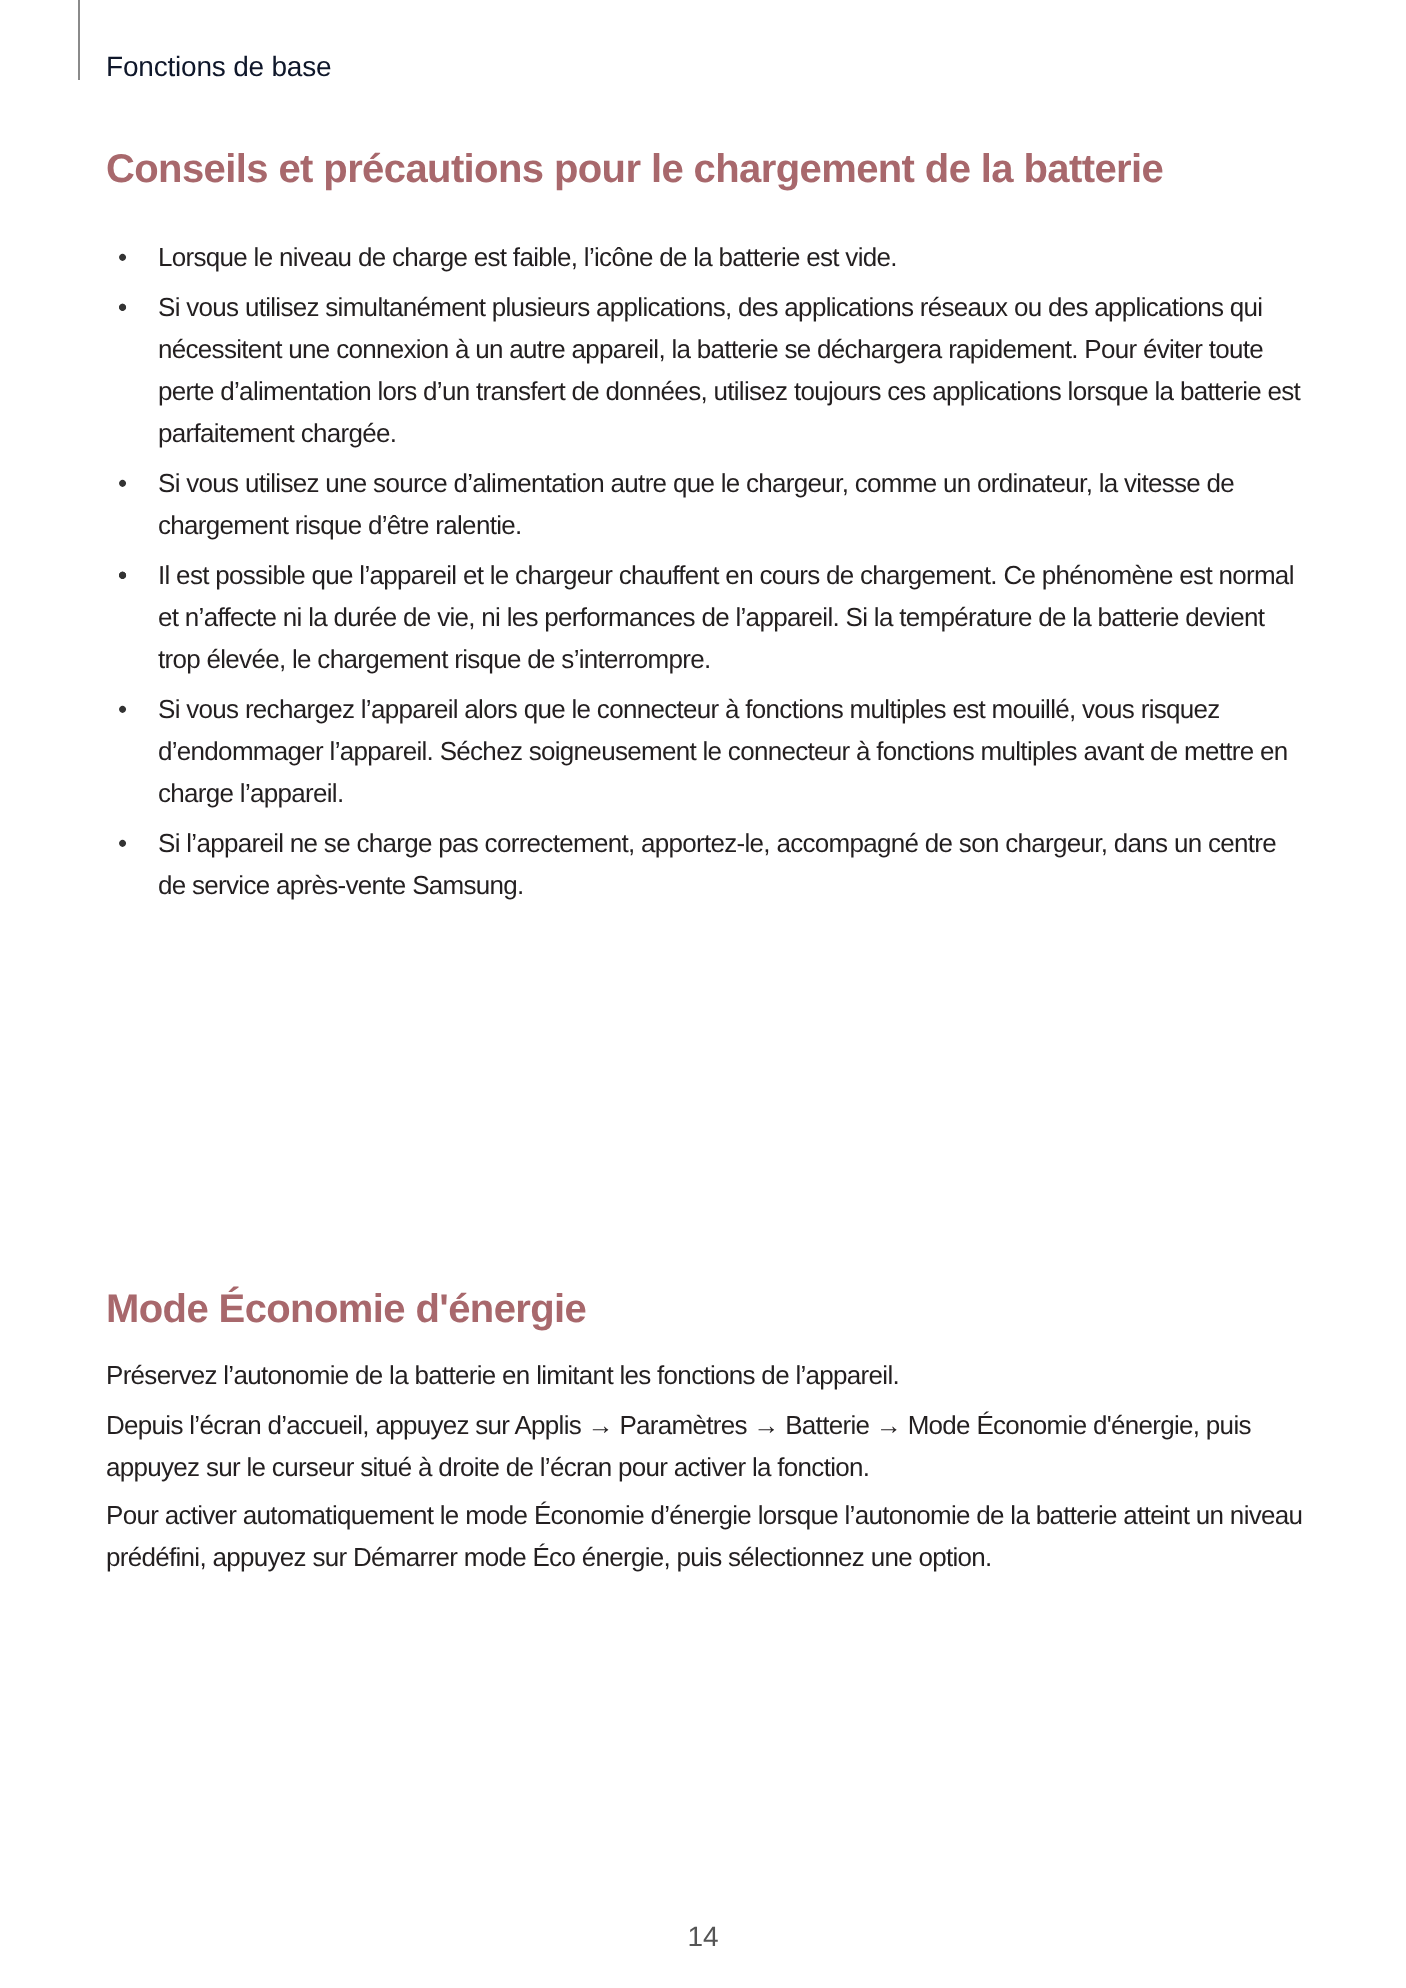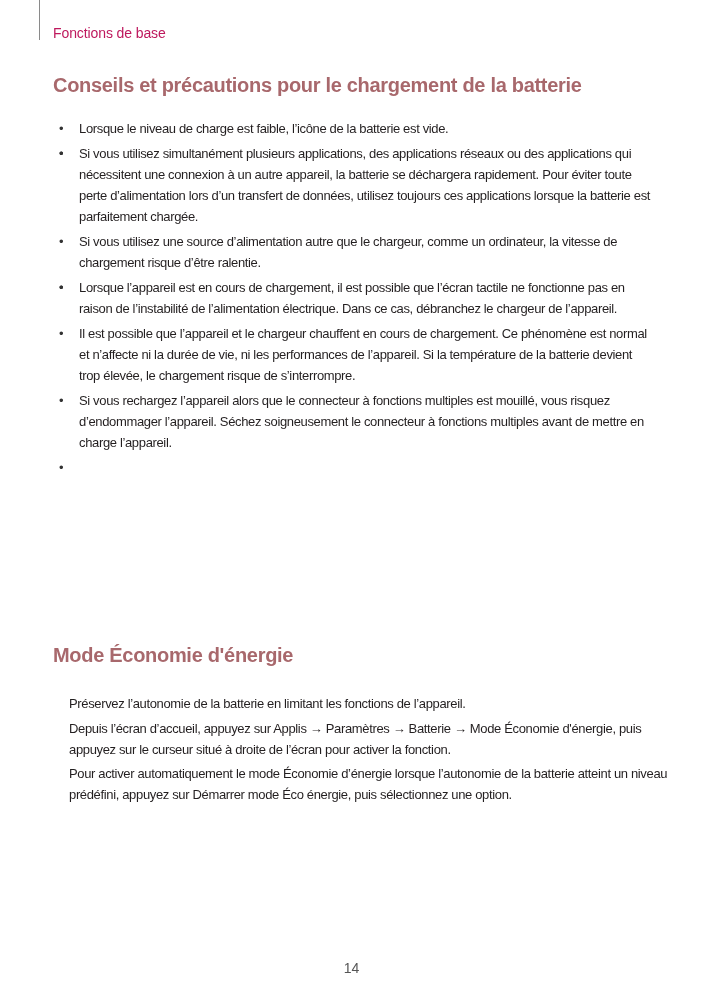--- a/index.html
+++ b/index.html
@@ -21,21 +21,21 @@
       top: 0;
       width: 1px;
       height: 40px;
       background: #8a8a8a;
     }
     .running-header {
       position: absolute;
       left: 53px;
       top: 25px;
       font-size: 14px;
-      color: #be185d;
+      color: #0f172a;
       letter-spacing: -0.1px;
     }
     .section-title {
       position: absolute;
       left: 53px;
       font-size: 20px;
       font-weight: bold;
       color: #a8686c;
       letter-spacing: -0.3px;
       margin: 0;
@@ -66,21 +66,21 @@
       font-size: 13px;
       color: #333;
     }
     .para {
       position: absolute;
       left: 53px;
       width: 600px;
       font-size: 13px;
       line-height: 21px;
       letter-spacing: -0.35px;
-      margin: 16px;
+      margin: 0;
     }
     #para-1 { top: 677px; }
     #para-2 { top: 702px; }
     #para-3 { top: 747px; }
     .para b { font-weight: normal; }
     .page-number {
       position: absolute;
       left: 0;
       width: 703px;
       top: 960px;
@@ -96,24 +96,24 @@
 <div class="running-header">Fonctions de base</div>
 
 <h2 class="section-title" id="title-1">Conseils et précautions pour le chargement de la batterie</h2>
 
 <ul class="bullets">
   <li><span class="bullet-dot">•</span><span>Lorsque le niveau de charge est faible, l’icône de la batterie est vide.</span></li>
   <li><span class="bullet-dot">•</span></li>
   <li><span class="bullet-dot">•</span><span>Si vous utilisez simultanément plusieurs applications, des applications réseaux ou des applications qui nécessitent une connexion à un autre appareil, la batterie se déchargera rapidement. Pour éviter toute perte d’alimentation lors d’un transfert de données, utilisez toujours ces applications lorsque la batterie est parfaitement chargée.</span></li>
   <li><span class="bullet-dot">•</span><span>Si vous utilisez une source d’alimentation autre que le chargeur, comme un ordinateur, la vitesse de chargement risque d’être ralentie.</span></li>
   <li><span class="bullet-dot">•</span></li>
-  <li><span class="bullet-dot">•</span><span>Lorsque l’appareil est en cours de chargement, il est possible que l’écran tactile ne fonctionne pas en raison de l’instabilité de l’alimentation électrique. Dans ce cas, débranchez le chargeur de l’appareil.</span></li>
+  <li><span class="bullet-dot">•</span></li>
   <li><span class="bullet-dot">•</span><span>Il est possible que l’appareil et le chargeur chauffent en cours de chargement. Ce phénomène est normal et n’affecte ni la durée de vie, ni les performances de l’appareil. Si la température de la batterie devient trop élevée, le chargement risque de s’interrompre.</span></li>
   <li><span class="bullet-dot">•</span><span>Si vous rechargez l’appareil alors que le connecteur à fonctions multiples est mouillé, vous risquez d’endommager l’appareil. Séchez soigneusement le connecteur à fonctions multiples avant de mettre en charge l’appareil.</span></li>
-  <li><span class="bullet-dot">•</span></li>
+  <li><span class="bullet-dot">•</span><span>Si l’appareil ne se charge pas correctement, apportez-le, accompagné de son chargeur, dans un centre de service après-vente Samsung.</span></li>
 </ul>
 
 <h2 class="section-title" id="title-2">Mode Économie d'énergie</h2>
 
 <p class="para" id="para-1">Préservez l’autonomie de la batterie en limitant les fonctions de l’appareil.</p>
 
 <p class="para" id="para-2"><span>Depuis l’écran d’accueil, appuyez sur </span><b>Applis</b><span> → </span><b>Paramètres</b><span> → </span><b>Batterie</b><span> → </span><b>Mode Économie d'énergie</b><span>, puis appuyez sur le curseur situé à droite de l’écran pour activer la fonction.</span></p>
 
 <p class="para" id="para-3"><span>Pour activer automatiquement le mode Économie d’énergie lorsque l’autonomie de la batterie atteint un niveau prédéfini, appuyez sur </span><b>Démarrer mode Éco énergie</b><span>, puis sélectionnez une option.</span></p>
 

